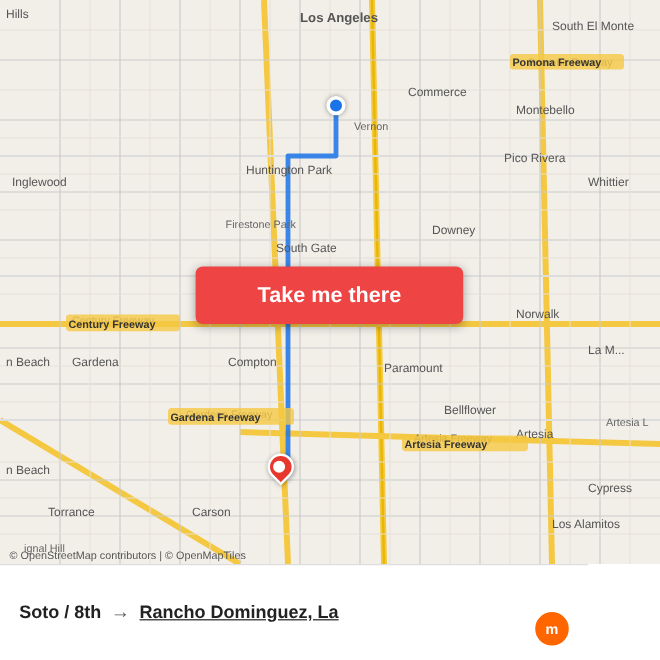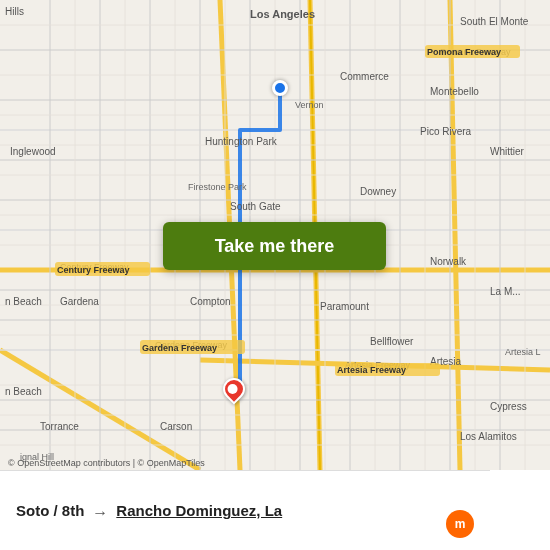--- a/index.html
+++ b/index.html
@@ -24,21 +24,21 @@
       width: 100%;
       height: 100%;
     }
 
     #take-me-there-btn {
       position: absolute;
       top: 222px;
       left: 163px;
       width: 223px;
       height: 48px;
-      background-color: #4d7c0f;
+      background-color: #ef4444;
       color: white;
       border: none;
       border-radius: 6px;
       font-size: 18px;
       font-weight: bold;
       cursor: pointer;
       display: flex;
       align-items: center;
       justify-content: center;
       box-shadow: 0 2px 8px rgba(0,0,0,0.3);

